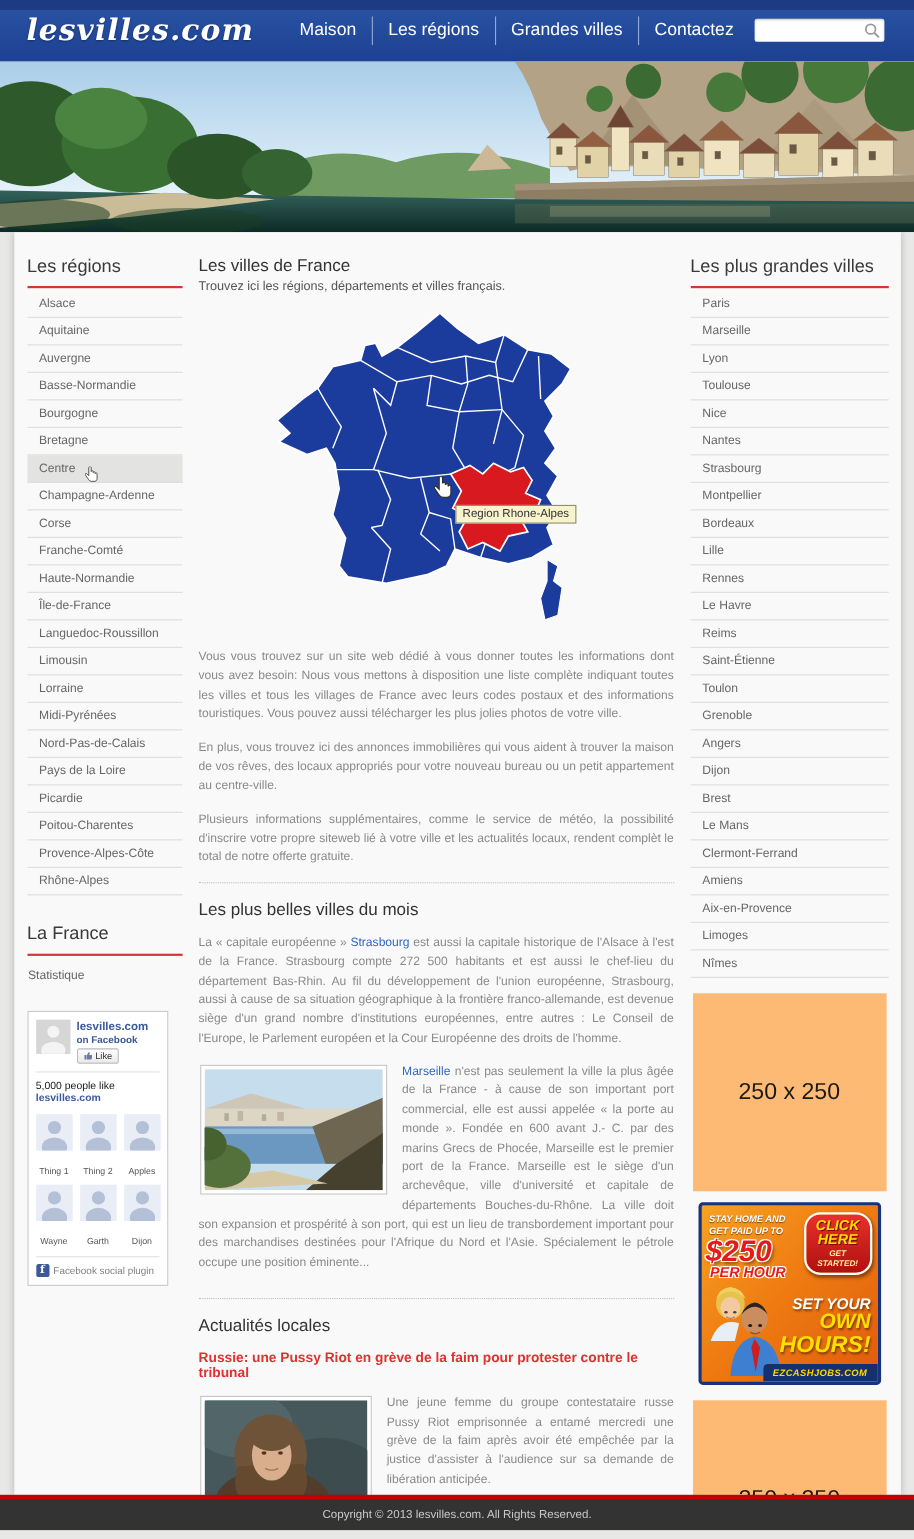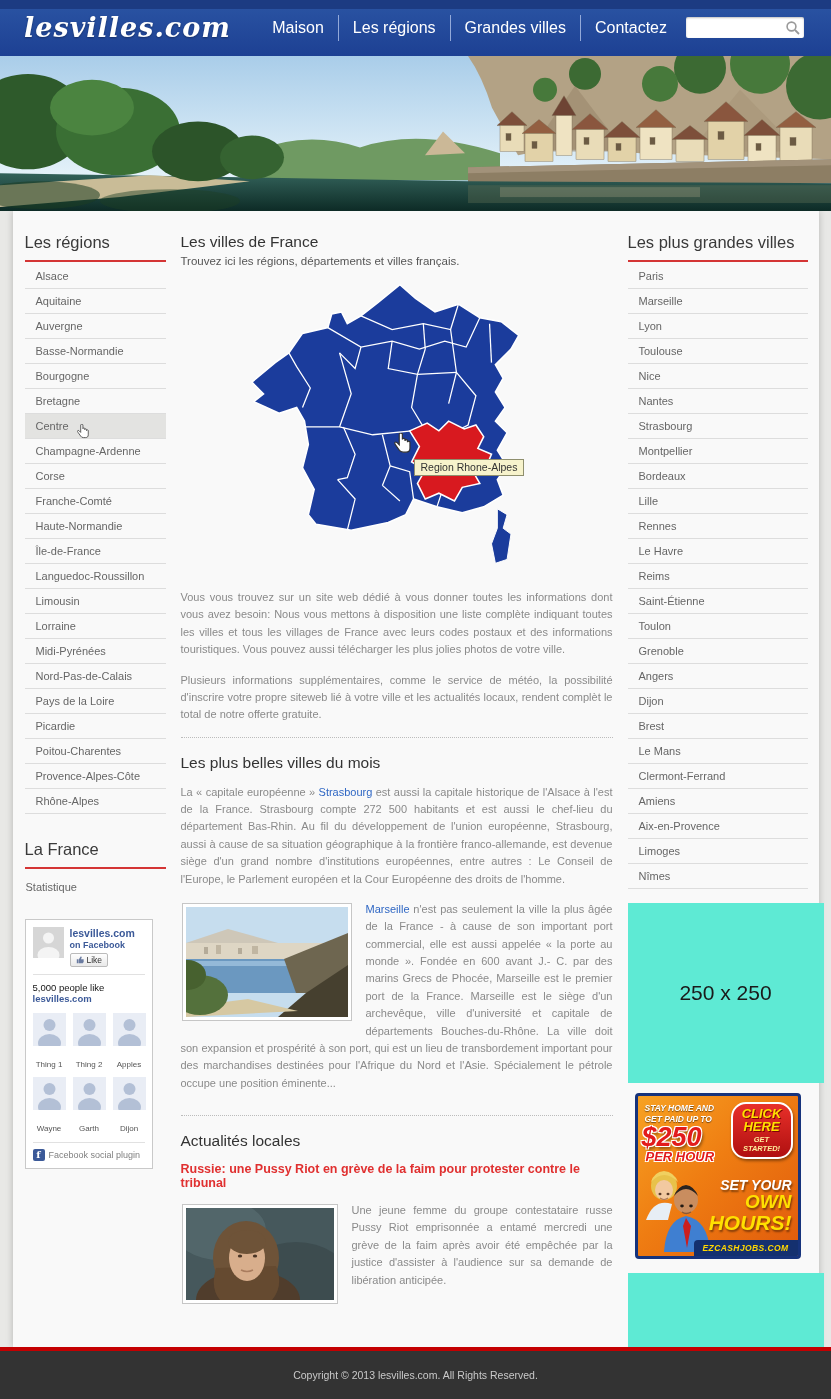--- a/index.html
+++ b/index.html
@@ -79,21 +79,21 @@
   a.inline-link { color:#2f67c4; text-decoration:none; cursor:pointer; }
 
   .media-block { margin-bottom:10px; }
   .thumb-frame { float:left; background:#fff; border:1px solid #c6c6c6; padding:3px; margin:2px 14px 6px 1px; }
   .thumb-frame svg { display:block; }
 
   .news-title { font-size:12.5px; color:#e03030; font-weight:bold; margin:2px 0 12px 0; cursor:pointer; }
   .clearfix::after { content:""; display:block; clear:both; }
 
   
-  .ad-box { width:196px; height:180px; background:#5eead4; display:flex; align-items:center; justify-content:center;
+  .ad-box { width:176px; height:180px; background:#fdba74; display:flex; align-items:center; justify-content:center;
             font-size:21px; color:#1a1a1a; margin:14px auto 0 auto; }
   .banner { width:166px; height:166px; margin:10px auto 0 auto; position:relative; border:3px solid #16337c; border-radius:4px;
             background:linear-gradient(135deg,#f7a223 0%,#ef7d12 45%,#e05a0c 100%); overflow:hidden; cursor:pointer;
             font-style:italic; font-weight:bold; }
   .bn-small { position:absolute; left:7px; top:7px; color:#fff; font-size:8.5px; line-height:1.25; text-shadow:0 1px 1px rgba(0,0,0,.5); }
   .bn-250 { position:absolute; left:4px; top:26px; color:#e21c1c; font-size:27px;
             text-shadow:-1px -1px 0 #fff,1px -1px 0 #fff,-1px 1px 0 #fff,1px 1px 0 #fff, 2px 3px 3px rgba(0,0,0,.4); }
   .bn-ph  { position:absolute; left:8px; top:53px; color:#e21c1c; font-size:13px;
             text-shadow:-1px -1px 0 #fff,1px -1px 0 #fff,-1px 1px 0 #fff,1px 1px 0 #fff; }
   .bn-click { position:absolute; right:5px; top:6px; width:62px; background:linear-gradient(#e8302a,#b01010); border:2px solid #fff;
@@ -102,21 +102,21 @@
   .bn-click .l2 { font-size:7.5px; display:block; margin-top:2px; color:#ffef9d; }
   .bn-set { position:absolute; right:6px; top:82px; text-align:right; line-height:1.02; }
   .bn-set .s1 { color:#fff; font-size:14px; display:block; text-shadow:1px 2px 2px rgba(0,0,0,.45); }
   .bn-set .s2 { color:#ffe000; font-size:19px; display:block; text-shadow:1px 2px 2px rgba(0,0,0,.45); }
   .bn-set .s3 { color:#ffe000; font-size:21px; display:block; text-shadow:1px 2px 2px rgba(0,0,0,.45); }
   .bn-url { position:absolute; right:0; bottom:0; left:56px; background:#14306f; color:#ffd800; font-size:8.5px;
             text-align:center; padding:3px 0; letter-spacing:.4px; border-top-left-radius:4px; }
   .bn-people { position:absolute; left:0; bottom:0; }
 
   
-  .site-footer { flex:none; height:52px; background:#333; border-top:4px solid #c40001;
+  .site-footer { flex:none; height:32px; background:#333; border-top:4px solid #c40001;
                  display:flex; align-items:center; justify-content:center; }
   .site-footer span { color:#c9c9c9; font-size:10.5px; }
 </style>
 </head>
 <body>
 
 <div class="page">
 
   <header class="site-header">
     <div class="logo">lesvilles.com</div>
@@ -478,20 +478,21 @@
             <svg width="17" height="21" viewBox="0 0 13 16">
                 <path d="M4 1 v8 L2.2 7.2 C1 6.2 0 7.4 1 8.8 L4 13 c.5 1 1.6 1.6 3 1.6 h2.2 c2 0 3-1 3-3 V7 c0-1.1-1.9-1.1-1.9 0 V6 c0-1.2-1.9-1.2-1.9 0 V5 c0-1.2-2-1.2-2 0 V1 c0-1.3-2.4-1.3-2.4 0 Z" fill="#fff" stroke="#333" stroke-width="0.9"></path>
               </svg>
           </span>
           <div class="map-tooltip">Region Rhone-Alpes</div>
         </div>
 
         <div>
 
         <p class="para">Vous vous trouvez sur un site web dédié à vous donner toutes les informations dont vous avez besoin: Nous vous mettons à disposition une liste complète indiquant toutes les villes et tous les villages de France avec leurs codes postaux et des informations touristiques. Vous pouvez aussi télécharger les plus jolies photos de votre ville.</p>
+            <p class="para">En plus, vous trouvez ici des annonces immobilières qui vous aident à trouver la maison de vos rêves, des locaux appropriés pour votre nouveau bureau ou un petit appartement au centre-ville.</p>
             <p class="para">Plusieurs informations supplémentaires, comme le service de météo, la possibilité d'inscrire votre propre siteweb lié à votre ville et les actualités locaux, rendent complèt le total de notre offerte gratuite.</p>
           </div>
 
         <div class="dotted-sep"></div>
 
         <h2 class="section-title">Les plus belles villes du mois</h2>
         <p class="para"><span>La « capitale européenne » </span><a class="inline-link">Strasbourg</a><span> est aussi la capitale historique de l'Alsace à l'est de la France. Strasbourg compte 272 500 habitants et est aussi le chef-lieu du département Bas-Rhin. Au fil du développement de l'union européenne, Strasbourg, aussi à cause de sa situation géographique à la frontière franco-allemande, est devenue siège d'un grand nombre d'institutions européennes, entre autres : Le Conseil de l'Europe, le Parlement européen et la Cour Européenne des droits de l'homme.</span></p>
 
         <div class="media-block clearfix">
           <span class="thumb-frame">

